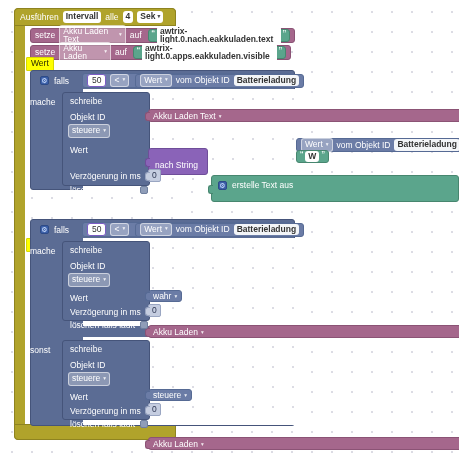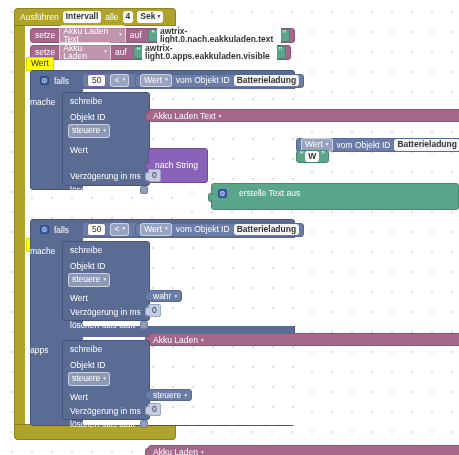--- a/index.html
+++ b/index.html
@@ -154,22 +154,22 @@
   .objid{
     background:#a5678c; border:1px solid #8b5375;
     height:13px; border-radius:3px; position:relative;
     display:flex; align-items:center; gap:3px; padding:0 4px;
   }
   .objid .plug{ background:#a5678c; border:1px solid #8b5375; border-right:none; }
 
   
   .tostr{
     background:#8a63b8; border:1px solid #6f4e99;
-    height:35px; border-radius:3px; position:relative;
-    display:flex; align-items:center; padding:5px 6px;
+    height:27px; border-radius:3px; position:relative;
+    display:flex; align-items:flex-start; padding:12px 6px;
   }
   .tostr .plug{ background:#8a63b8; border:1px solid #6f4e99; border-right:none; }
 
   
   .mktext{
     background:#5ba58c; border:1px solid #47866f;
     border-radius:3px; position:relative;
   }
   .mktext .plug{ background:#5ba58c; border:1px solid #47866f; border-right:none; }
 
@@ -288,21 +288,21 @@
   <span class="rlab">Wert</span>
 </div>
 
 <div class="blk tostr" style="left:148px; top:135px; width:60px;">
   <span class="plug"></span>
   <span class="lbl">nach String</span>
 </div>
 
 <div class="blk mktext" style="left:211px; top:135px; width:248px; height:27px;">
   <span class="plug"></span>
-  <div style="position:absolute; left:6px; top:5px; display:flex; align-items:flex-start; gap:12px;">
+  <div style="position:absolute; left:6px; top:5px; display:flex; align-items:flex-start; gap:5px;">
     <span class="gear">⚙</span>
     <span class="lbl">erstelle Text aus</span>
   </div>
 </div>
 
 <div class="getblk" style="position:absolute; left:296px; top:138px;">
   <span class="fldo">
     <span>Wert</span>
     <span class="caret">▾</span>
   </span>
@@ -386,21 +386,21 @@
 </div>
 <div class="num0" style="position:absolute; left:148px; top:304px;">
   <span class="plug"></span>
   <span>0</span>
 </div>
 <div class="srow" style="left:70px; top:319px;">
   <span class="rlab">löschen falls läuft</span>
   <span class="cbx"></span>
 </div>
 
-<div class="if-do" style="top:345px;">apps</div>
+<div class="if-do" style="top:345px;">sonst</div>
 
 <div class="blk schreibe" style="left:62px; top:340px; width:88px; height:80px;"></div>
 <div class="srow" style="left:70px; top:343px;">
   <span class="rlab">schreibe</span>
 </div>
 <div class="srow" style="left:70px; top:359px;">
   <span class="rlab">Objekt ID</span>
 </div>
 <div class="blk objid" style="left:148px; top:357px;">
   <span class="plug"></span>

